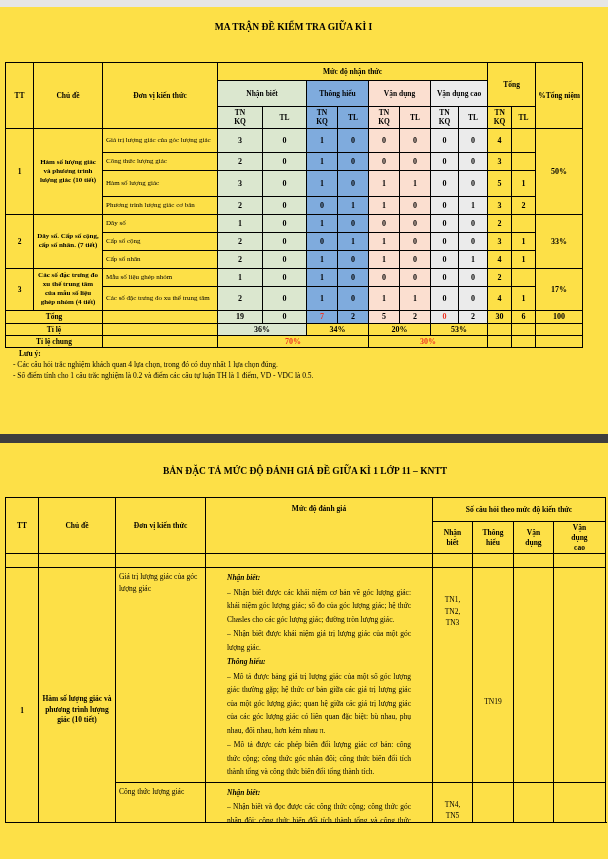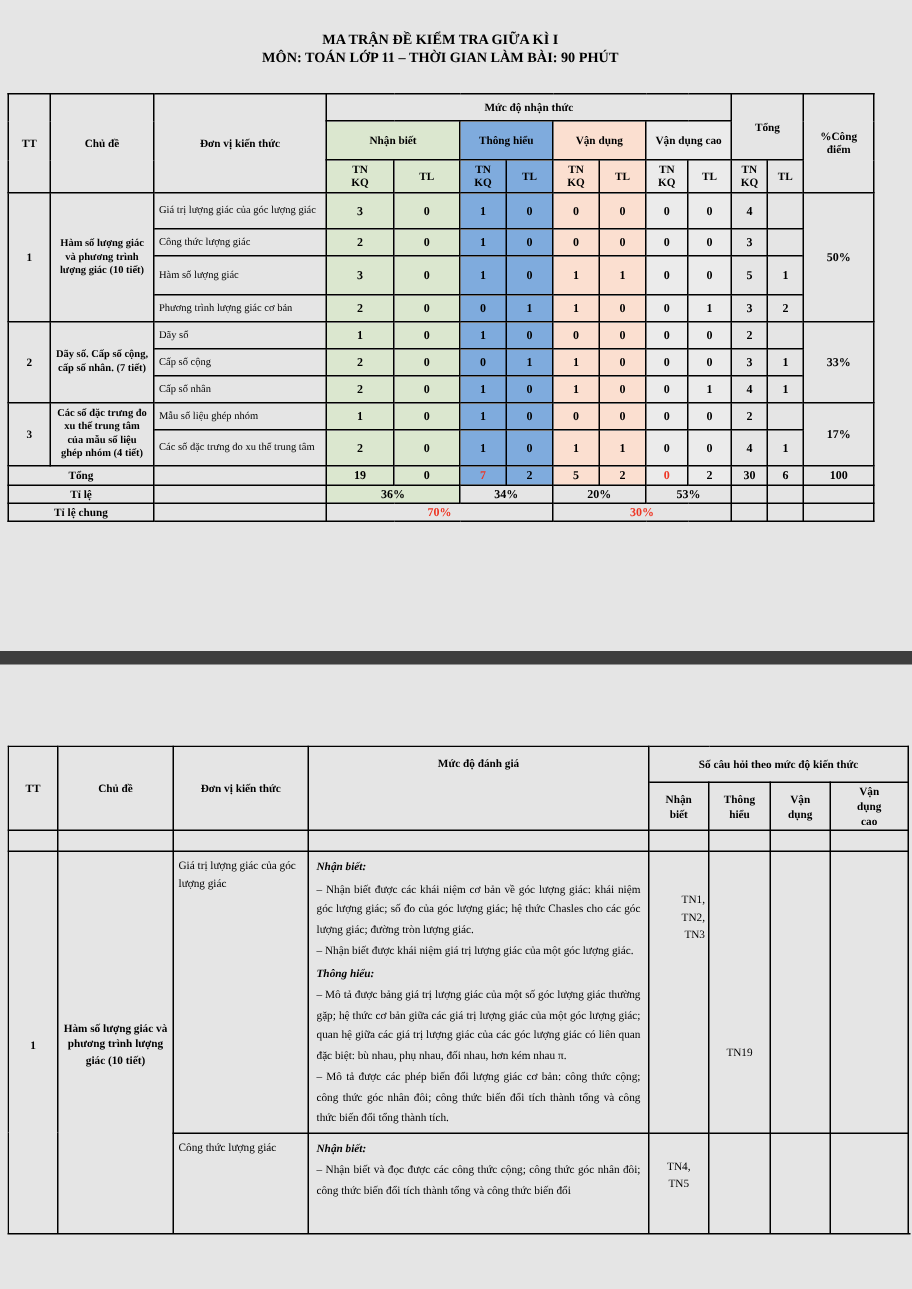--- a/index.html
+++ b/index.html
@@ -1,19 +1,19 @@
 <!DOCTYPE html>
 <html style="--green: #dbe7cf; --blue: #7fabdd; --peach: #fbdfd0; --gray: #ebebeb; --red: #ee3524;"><head>
 <meta charset="utf-8">
 <style>
   * { margin:0; padding:0; box-sizing:border-box; }
   html,body { width:608px; height:859px; background:#fff; overflow:hidden;
     font-family:"Liberation Serif","DejaVu Serif",serif; color:#000; }
   .abs { position:absolute; }
-  #stage { position:relative; width:608px; height:859px; background:#e5e5e5; }
+  #stage { position:relative; width:608px; height:859px; background:#fde047; }
 
   #top-strip { top:0; left:0; width:608px; height:7px; background:#e6e6e6; }
   #page-divider { top:434px; left:0; width:608px; height:9px; background:#3e3e3e; }
 
   .doc-title { left:5px; width:577px; text-align:center; font-weight:bold;
     font-size:9.5px; line-height:12px; }
   #title1 { top:21px; }
   #title2 { top:466px; left:5px; width:600px; text-align:center; font-weight:bold; font-size:9.5px; }
 
   table { border-collapse:collapse; table-layout:fixed; }
@@ -43,36 +43,35 @@
 
   
   #spec-wrap { top:497px; left:5px; width:602px; height:326px; overflow:hidden;
     border-bottom:1.5px solid #000; }
   #spec-table { width:600px; border:1.5px solid #000; }
   #spec-table th { font-size:7.5px; line-height:1.3; }
   #spec-table td.unit { text-align:left; vertical-align:top; font-size:7.5px;
     line-height:1.5; padding:3px 3px; }
   #spec-table td.topic { font-weight:bold; font-size:7.5px; line-height:1.4; }
   #spec-table td.content { text-align:left; vertical-align:top; padding:2px 5px; }
-  #spec-table td.content p { font-size:7.5px; line-height:13.5px; margin:1px 0;
+  #spec-table td.content p { font-size:7.5px; line-height:13.5px; margin:1px 16px;
     text-align:justify; }
   #spec-table td.content p.hd { font-weight:bold; font-style:italic; text-align:left; }
   #spec-table td.qref { vertical-align:top; font-size:7.5px; line-height:1.5; }
   #spec-table th.assess { vertical-align:top; padding-top:6px; }
 </style>
 </head>
 <body>
 
 <div id="stage">
 
   <div id="top-strip" class="abs"></div>
 
   <div id="title1" class="abs doc-title">
     <div>MA TRẬN ĐỀ KIỂM TRA GIỮA KÌ I</div>
-    <div>MÔN: TOÁN LỚP 11  – THỜI GIAN LÀM BÀI: 90 PHÚT</div>
   </div>
 
   <div id="matrix-wrap" class="abs">
     <table id="matrix-table">
       <colgroup>
         <col style="width:28px">
           <col style="width:69px">
           <col style="width:115px">
         <col style="width:45px">
           <col style="width:44px">
@@ -86,21 +85,21 @@
           <col style="width:24px">
           <col style="width:47px">
       </colgroup>
       <thead>
         <tr style="height:18px">
           <th rowspan="3">TT</th>
           <th rowspan="3">Chủ đề</th>
           <th rowspan="3">Đơn vị kiến thức</th>
           <th colspan="8">Mức độ nhận thức</th>
           <th colspan="2" rowspan="2">Tổng</th>
-          <th rowspan="3">%Công điểm</th>
+          <th rowspan="3">%Tổng niệm</th>
         </tr>
         <tr style="height:26px">
           <th colspan="2" class="bg-g">Nhận biết</th>
           <th colspan="2" class="bg-b">Thông hiểu</th>
           <th colspan="2" class="bg-p">Vận dụng</th>
           <th colspan="2" class="bg-y">Vận dụng cao</th>
         </tr>
         <tr style="height:18px">
           <th class="bg-g pre">TN
 KQ</th>
@@ -278,23 +277,29 @@
             <td class="num red" colspan="4">70%</td>
             <td class="num red" colspan="4">30%</td>
             <td></td>
             <td></td>
             <td></td>
           </tr>
         </tbody>
     </table>
   </div>
 
+  <div id="notes" class="abs">
+    <div class="nt">Lưu ý:</div>
+    <div>- Các câu hỏi trắc nghiệm khách quan 4 lựa chọn, trong đó có duy nhất 1 lựa chọn đúng.</div>
+    <div>- Số điểm tính cho 1 câu trắc nghiệm là 0.2 và điểm các câu tự luận TH là 1 điểm, VD - VDC là 0.5.</div>
+  </div>
 
   <div id="page-divider" class="abs"></div>
 
+  <div id="title2" class="abs">BẢN ĐẶC TẢ MỨC ĐỘ ĐÁNH GIÁ ĐỀ GIỮA KÌ 1 LỚP 11 – KNTT</div>
 
   <div id="spec-wrap" class="abs">
     <table id="spec-table">
       <colgroup>
         <col style="width:33px">
           <col style="width:77px">
           <col style="width:90px">
           <col style="width:227px">
         <col style="width:40px">
           <col style="width:41px">
@@ -337,21 +342,21 @@
             <td class="topic" rowspan="2">Hàm số lượng giác và phương trình lượng giác (10 tiết)</td>
             <td class="unit">Giá trị lượng giác của góc lượng giác</td>
             <td class="content">
               <p class="hd">Nhận biết:</p>
               <p>– Nhận biết được các khái niệm cơ bản về góc lượng giác: khái niệm góc lượng giác; số đo của góc lượng giác; hệ thức Chasles cho các góc lượng giác; đường tròn lượng giác.</p>
               <p>– Nhận biết được khái niệm giá trị lượng giác của một góc lượng giác.</p>
               <p class="hd">Thông hiểu:</p>
               <p>– Mô tả được bảng giá trị lượng giác của một số góc lượng giác thường gặp; hệ thức cơ bản giữa các giá trị lượng giác của một góc lượng giác; quan hệ giữa các giá trị lượng giác của các góc lượng giác có liên quan đặc biệt: bù nhau, phụ nhau, đối nhau, hơn kém nhau π.</p>
               <p>– Mô tả được các phép biến đổi lượng giác cơ bản: công thức cộng; công thức góc nhân đôi; công thức biến đổi tích thành tổng và công thức biến đổi tổng thành tích.</p>
             </td>
-            <td class="qref pre" style="padding-top: 26px; text-align: right;">TN1,
+            <td class="qref pre" style="padding-top: 26px;">TN1,
 TN2,
 TN3</td>
             <td class="qref pre" style="padding-top: 128px;">TN19</td>
             <td class="qref"></td>
             <td class="qref"></td>
           </tr>
           <tr style="height: 70px;">
             <td class="unit">Công thức lượng giác</td>
             <td class="content">
               <p class="hd">Nhận biết:</p>

